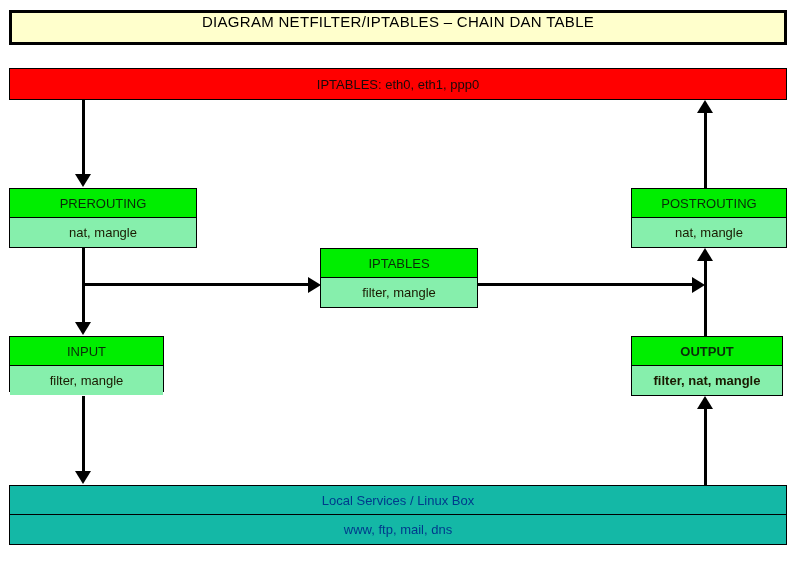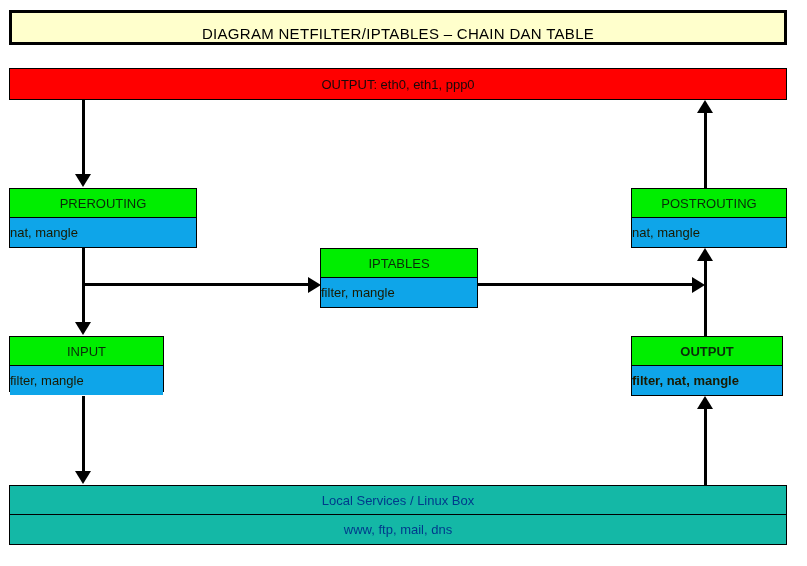--- a/index.html
+++ b/index.html
@@ -20,21 +20,21 @@
   .title-box {
     position: absolute;
     left: 9px;
     top: 10px;
     width: 778px;
     height: 35px;
     background: #ffffcc;
     border: 3px solid #000000;
     box-sizing: border-box;
     display: flex;
-    align-items: flex-end;
+    align-items: flex-start;
     justify-content: center;
   }
   .title-text {
     font-size: 15px;
     color: #000000;
     letter-spacing: 0.3px;
     white-space: nowrap;
   }
 
   
@@ -73,25 +73,25 @@
     align-items: center;
     justify-content: center;
   }
   .chain-head-text {
     font-size: 13px;
     color: #0a2a0a;
     white-space: nowrap;
   }
   .chain-tables {
     height: 29px;
-    background: #0ea5e9;
-    box-sizing: border-box;
-    display: flex;
-    align-items: center;
-    justify-content: flex-start;
+    background: #86efac;
+    box-sizing: border-box;
+    display: flex;
+    align-items: center;
+    justify-content: center;
   }
   .chain-tables-text {
     font-size: 13px;
     color: #1a1a00;
     white-space: nowrap;
   }
 
   
   .local-box {
     position: absolute;
@@ -158,21 +158,21 @@
 </head>
 <body>
 
 <div id="canvas">
 
   <div class="title-box">
     <span class="title-text">DIAGRAM NETFILTER/IPTABLES – CHAIN DAN TABLE</span>
   </div>
 
   <div class="network-bar">
-    <span class="network-text">OUTPUT: eth0, eth1, ppp0</span>
+    <span class="network-text">IPTABLES: eth0, eth1, ppp0</span>
   </div>
 
   <div class="vline" style="left:82px; top:100px; height:75px;"></div>
   <div class="arrow-down" style="left:75px; top:174px;"></div>
 
   <div class="vline" style="left:704px; top:112px; height:76px;"></div>
   <div class="arrow-up" style="left:697px; top:100px;"></div>
 
   <div class="chain-box" style="left:9px; top:188px; width:188px; height:60px;">
     <div class="chain-head">

